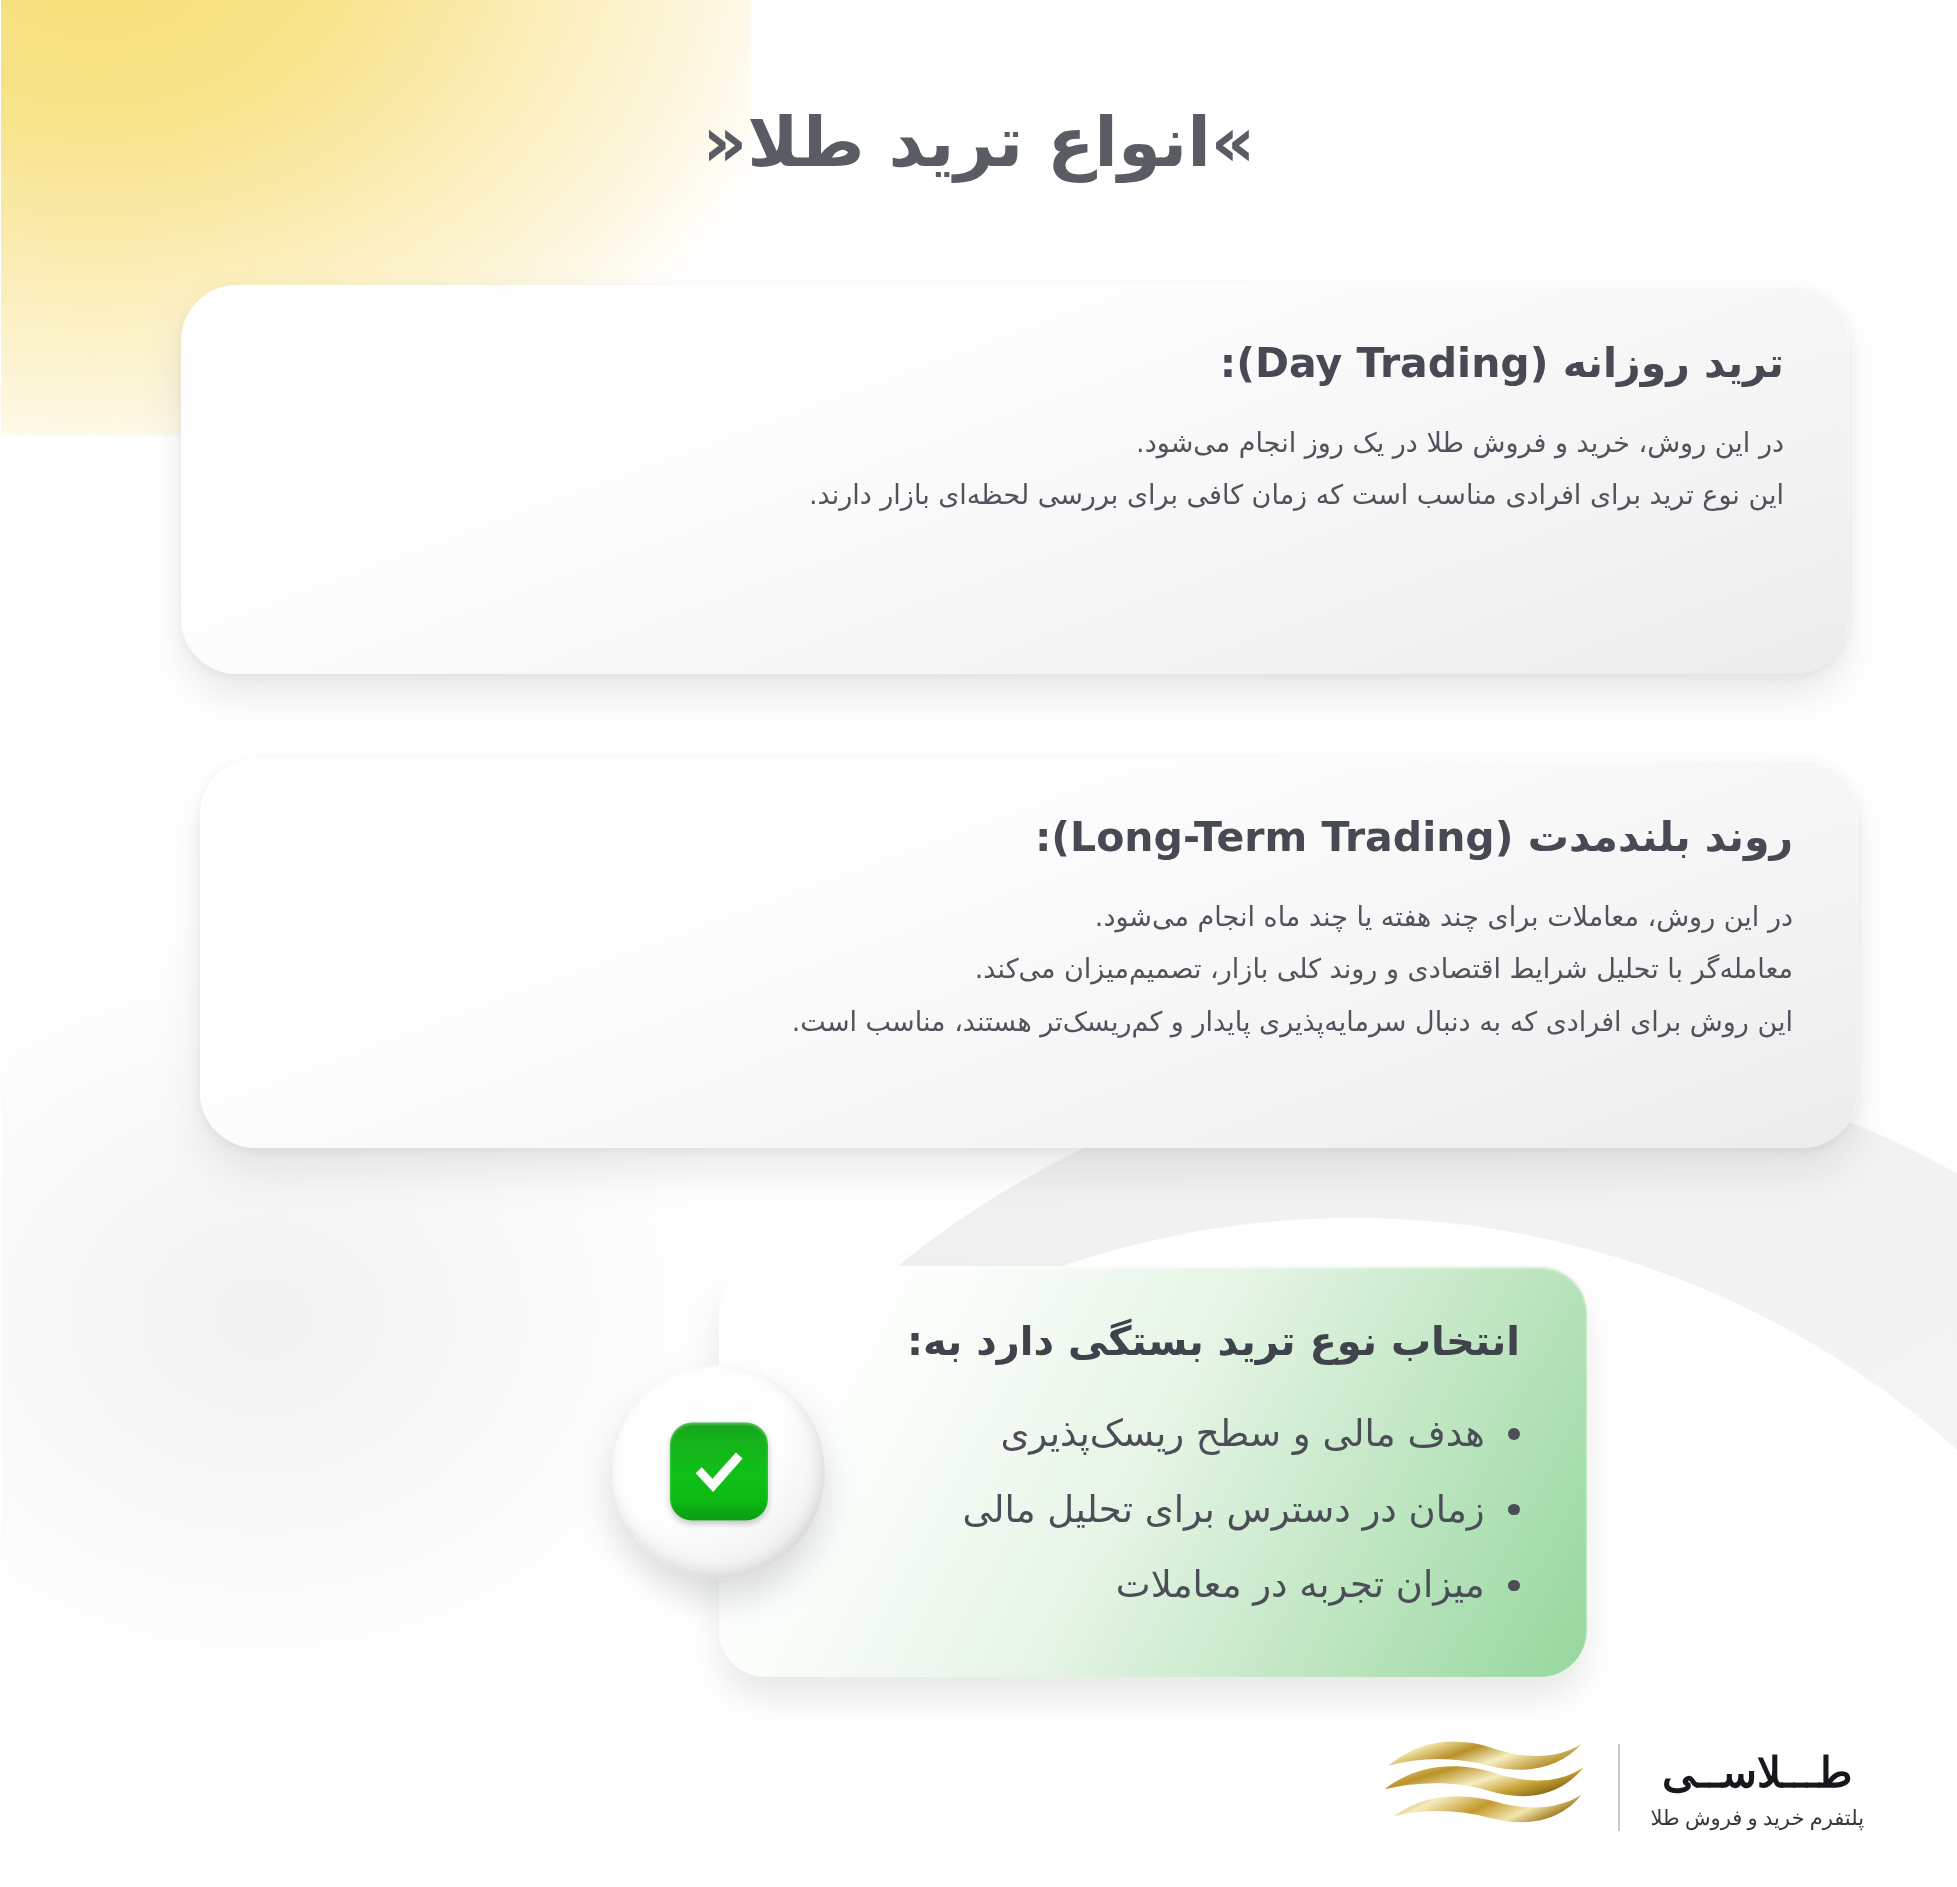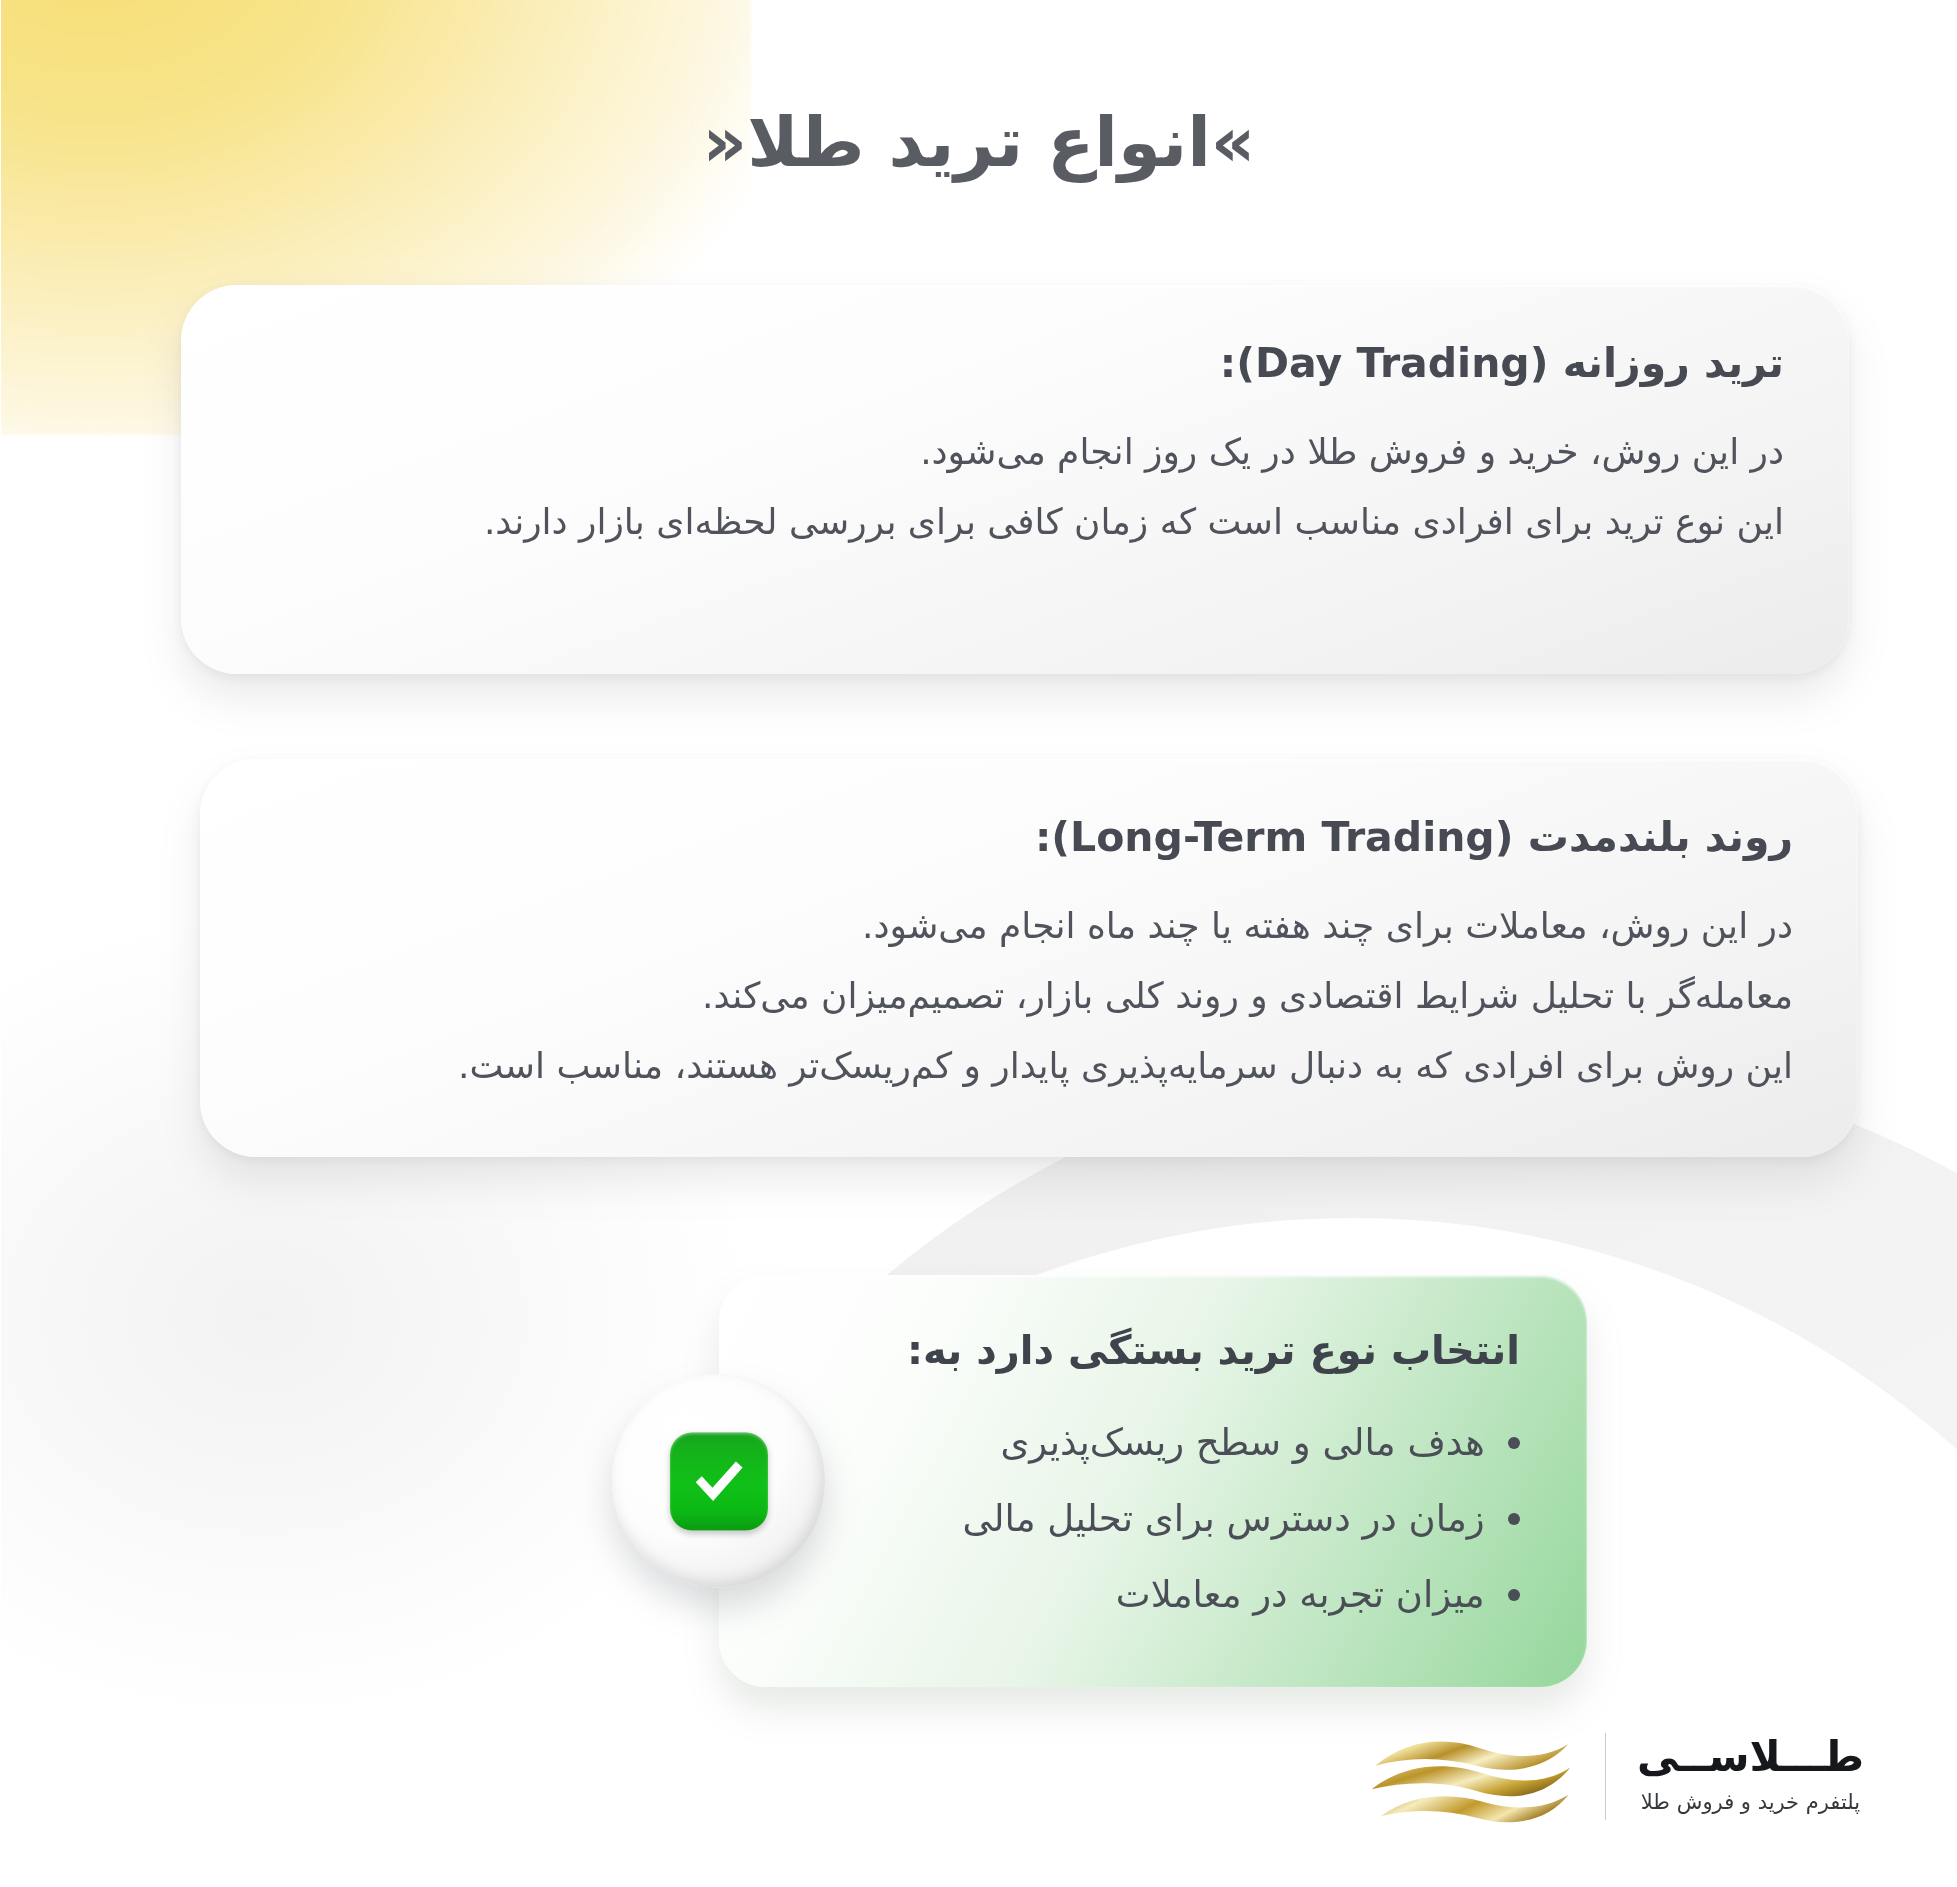--- a/index.html
+++ b/index.html
@@ -124,21 +124,21 @@
     font-size: 41px;
     font-weight: 700;
     color: #474a53;
     line-height: 1.45;
     margin-bottom: 23.5px;
     direction: rtl;
     unicode-bidi: plaintext;
   }
 
   .card-line {
-    font-size: 36px;
+    font-size: 27px;
     font-weight: 400;
     color: #50535c;
     line-height: 1.95;
     direction: rtl;
     unicode-bidi: plaintext;
   }
 
   
   .conclusion-wrap {
     position: relative;
@@ -237,22 +237,23 @@
     right: 0;
     bottom: 56px;
     padding: 0 94px;
     display: flex;
     align-items: center;
     z-index: 3;
   }
 
   .logo-block {
     display: flex;
-    align-items: flex-start;
-    direction: rtl;
+    align-items: flex-end;
+    direction: rtl;
+    font-family: Liberation Serif, serif;
   }
 
   .logo-text {
     text-align: center;
     direction: rtl;
     padding-left: 27px;
   }
 
   .logo-name {
     font-size: 42px;

